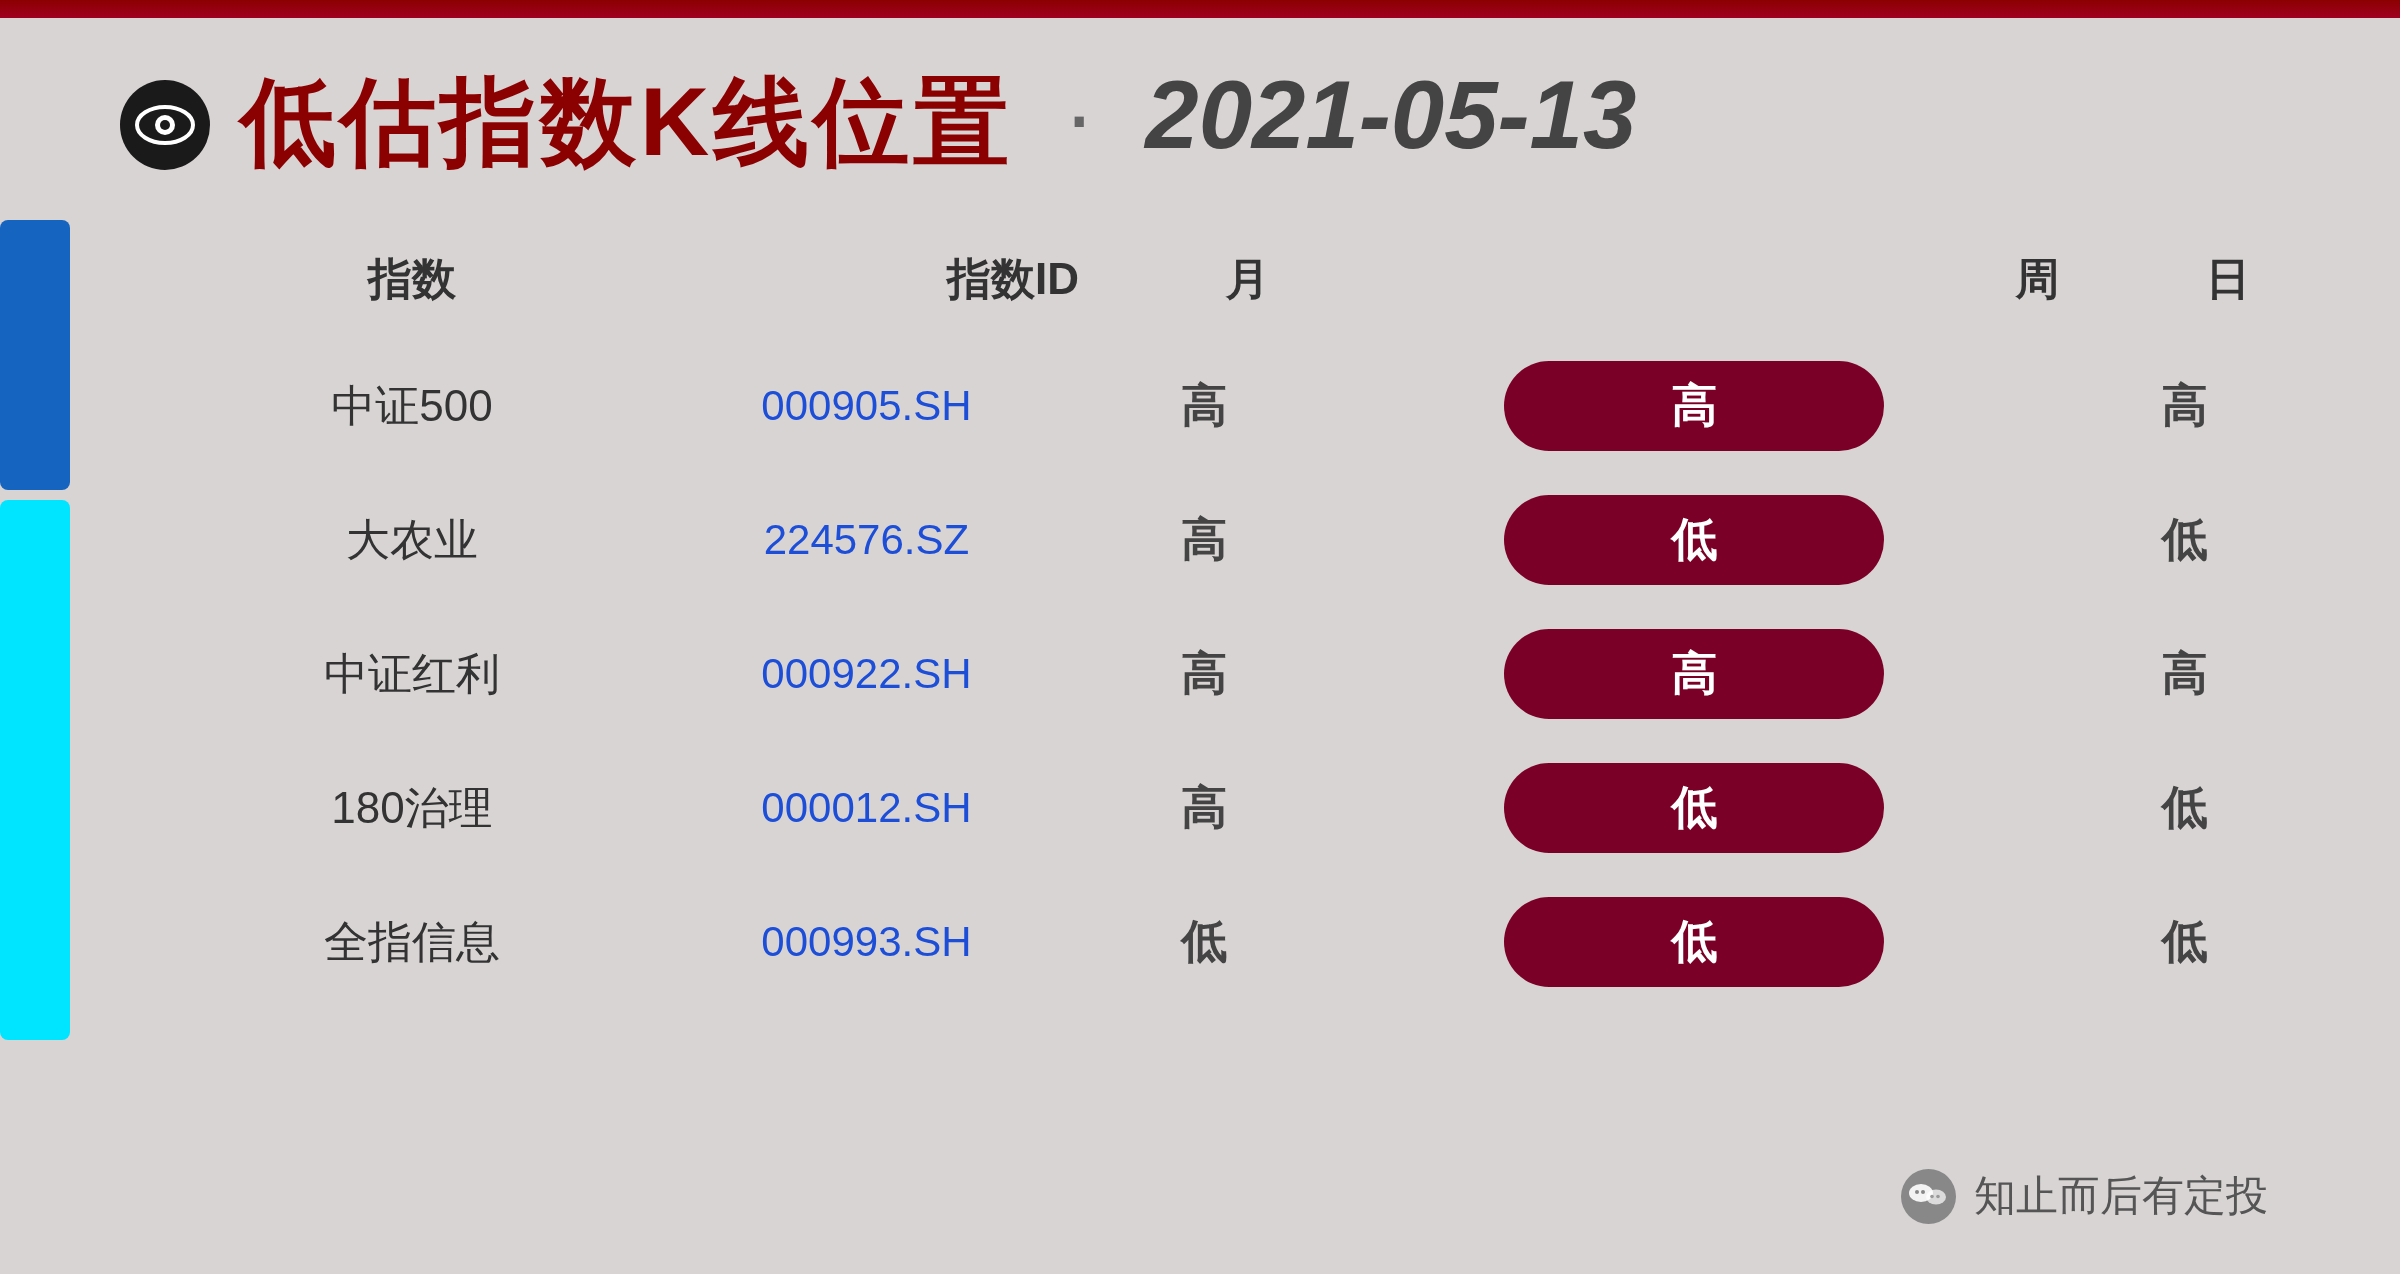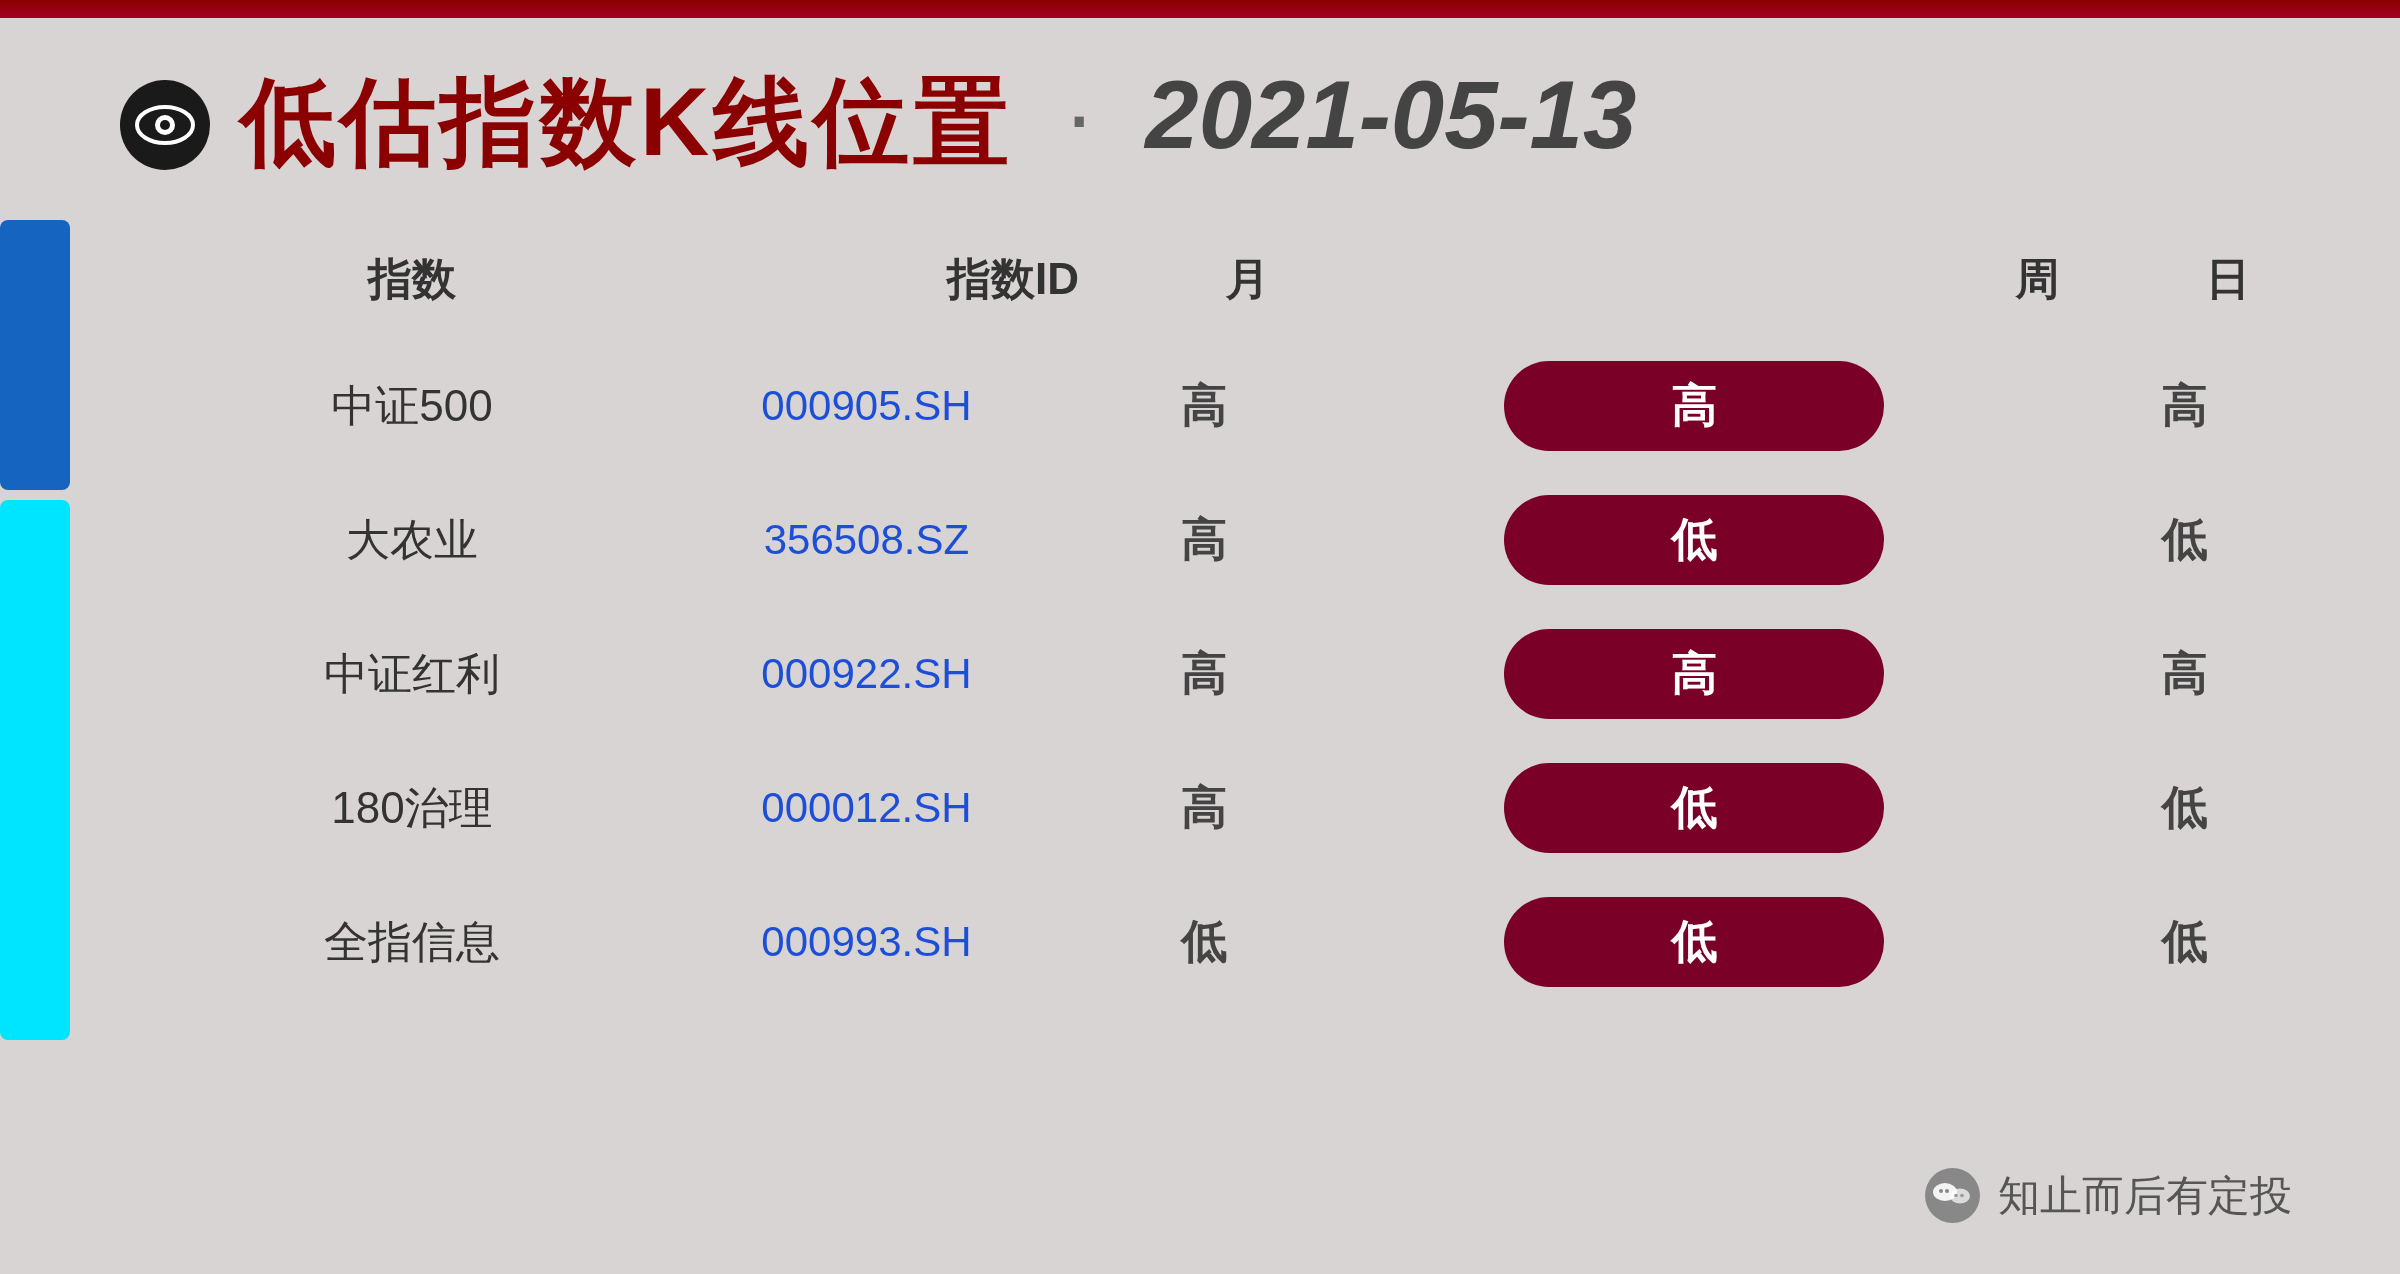--- a/index.html
+++ b/index.html
@@ -156,23 +156,23 @@
     .plain-val {
       font-size: 46px;
       font-weight: 600;
       color: #444;
     }
 
     
     .footer {
       position: absolute;
       bottom: 50px;
-      right: 108px;
-      display: flex;
-      align-items: flex-start;
+      right: 132px;
+      display: flex;
+      align-items: flex-end;
       gap: 18px;
     }
 
     .wechat-icon {
       width: 55px;
       height: 55px;
     }
 
     .footer-text {
       font-size: 42px;
@@ -219,21 +219,21 @@
       <tbody id="table-body">
       <tr>
             <td>中证500</td>
             <td>000905.SH</td>
             <td><span class="plain-val">高</span></td>
             <td><span class="badge">高</span></td>
             <td><span class="plain-val">高</span></td>
           </tr>
           <tr>
             <td>大农业</td>
-            <td>356508.SZ</td>
+            <td>224576.SZ</td>
             <td><span class="plain-val">高</span></td>
             <td><span class="badge">低</span></td>
             <td><span class="plain-val">低</span></td>
           </tr>
           <tr>
             <td>中证红利</td>
             <td>000922.SH</td>
             <td><span class="plain-val">高</span></td>
             <td><span class="badge">高</span></td>
             <td><span class="plain-val">高</span></td>

